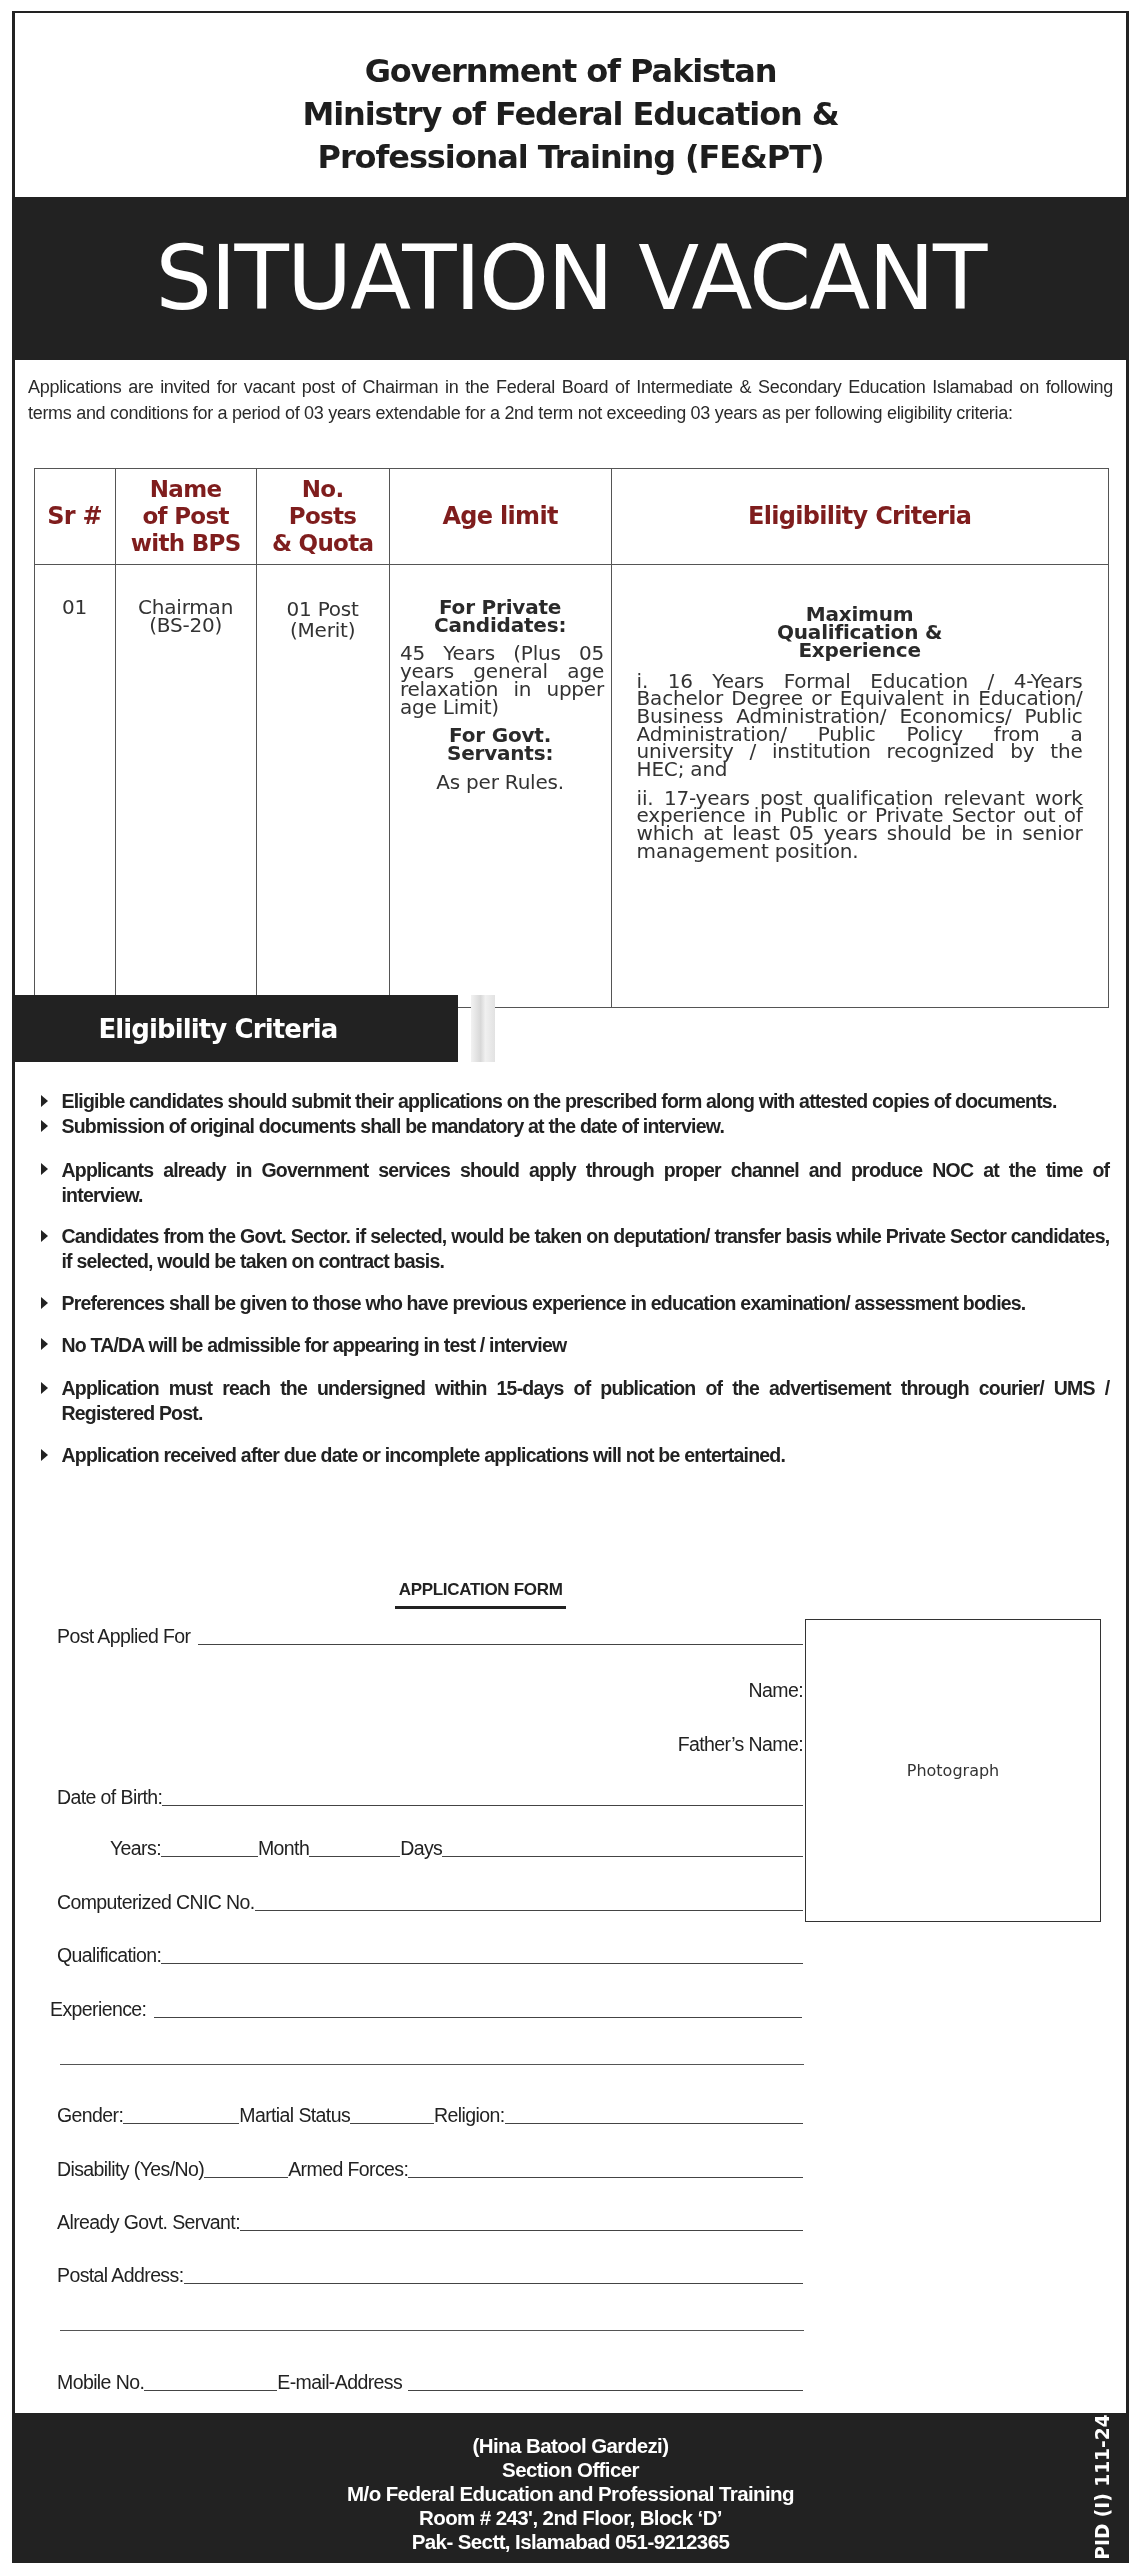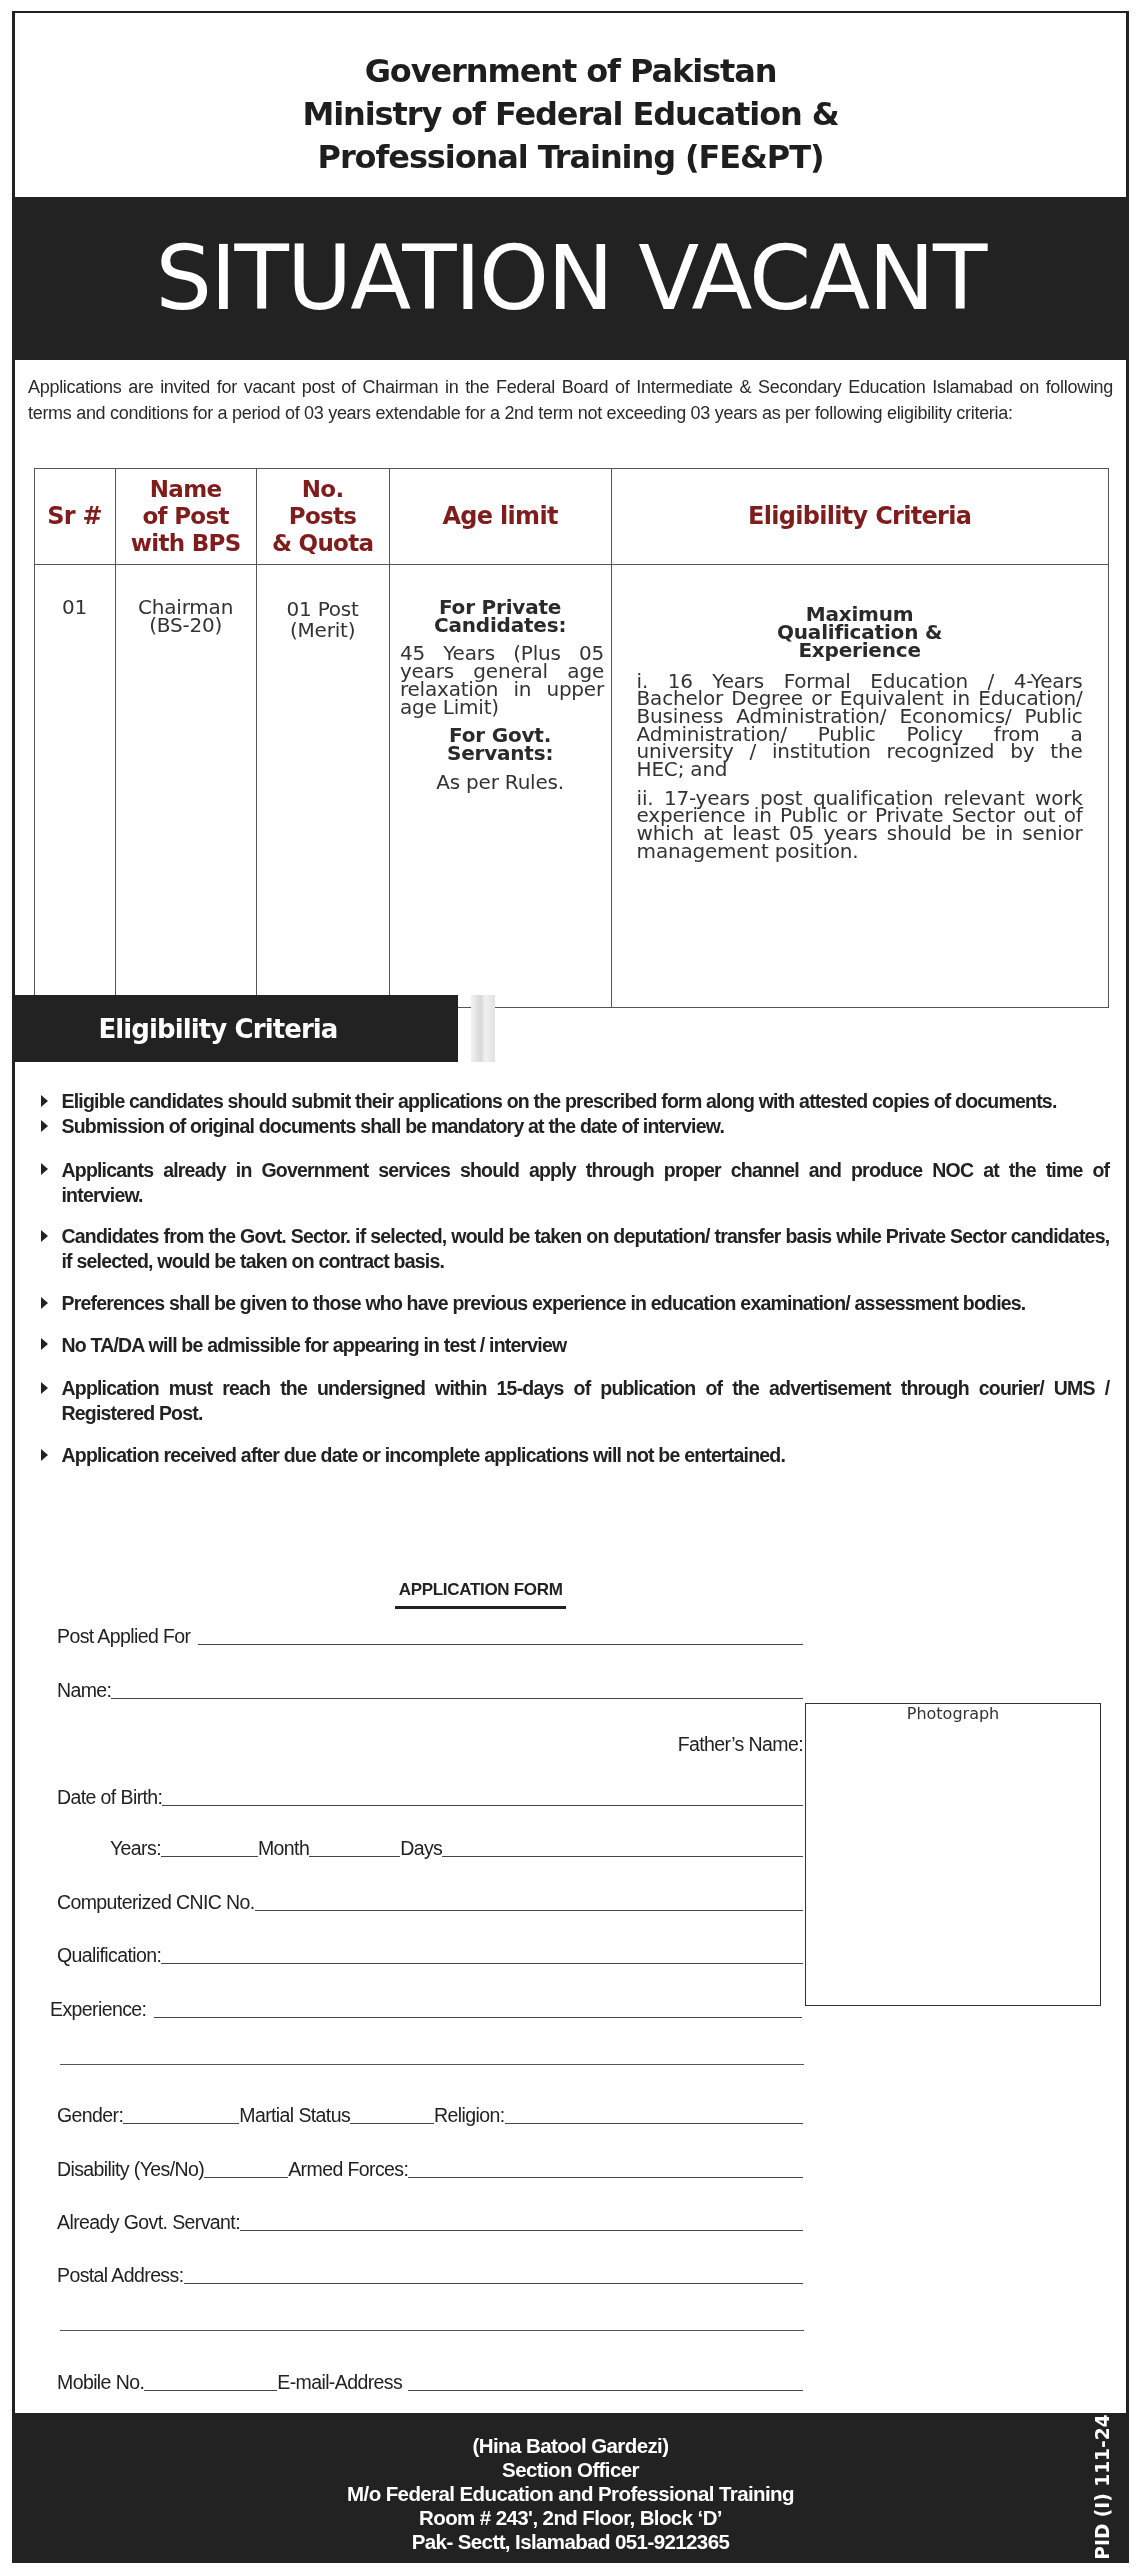--- a/index.html
+++ b/index.html
@@ -47,22 +47,22 @@
                        border-left: 7.4px solid #222; }
   .form-title { position: absolute; left: 380px; top: 1567px; font-size: 17px; font-weight: bold;
                 color: #222; letter-spacing: -0.3px; border-bottom: 3.7px solid #222; padding: 0 3.7px 5.6px 3.7px; }
   .form { position: absolute; left: 0; top: 0; width: 100%; height: 100%; }
   .row { position: absolute; left: 42px; width: 746px; display: flex; align-items: flex-end;
          font-size: 19.5px; color: #222; letter-spacing: -0.6px; font-family: "Liberation Sans", sans-serif; }
   .row .lbl { white-space: nowrap; }
   .row .blank { flex: 1; border-bottom: 1.9px solid #444; height: 1.9px; margin-bottom: 2.8px; }
   .row .blank.fixed { flex: none; }
   .blankline { position: absolute; left: 45px; width: 744px; border-bottom: 1.9px solid #555; }
-  .photo { position: absolute; left: 790px; top: 1690px; width: 294px; height: 301px; border: 1.9px solid #333;
-           display: flex; align-items: flex-start; justify-content: center; }
+  .photo { position: absolute; left: 790px; top: 1606px; width: 294px; height: 301px; border: 1.9px solid #333;
+           display: flex; align-items: center; justify-content: center; }
   .photo span { font-family: "DejaVu Sans", sans-serif; font-size: 16px; color: #333; }
   .footer { position: absolute; left: 0; right: 0; bottom: 0; height: 147px; background: #222;
             text-align: center; color: #fff; }
   .footer .lines { padding-top: 20.5px; }
   .footer .fl { font-family: "Liberation Sans", sans-serif; font-weight: bold; font-size: 20.5px;
                 line-height: 24px; letter-spacing: -0.6px; }
   .pid { position: absolute; right: 13px; top: 15px; width: 22px; height: 117px; }
   .pid span { position: absolute; left: 50%; top: 50%; transform: translate(-50%,-50%) rotate(-90deg);
               white-space: nowrap; font-family: "DejaVu Sans", sans-serif; font-weight: bold;
               font-size: 18.6px; color: #fff; }
@@ -148,21 +148,21 @@
     <li><span class="arrow"></span><span>Application received after due date or incomplete applications will not be entertained.</span></li>
   </ul>
 
   <div class="form">
     <div class="form-title">APPLICATION FORM</div>
 
     <div class="row" style="top:1612px;">
       <span class="lbl">Post Applied For</span>
       <span class="blank" style="margin-left:7.4px;"></span>
     </div>
-    <div class="row" style="top:1666px;">
+    <div class="row" style="top:1666px;flex-direction:column;">
       <span class="lbl">Name:</span>
       <span class="blank"></span>
     </div>
     <div class="row" style="top:1720px;flex-direction:column;">
       <span class="lbl">Father’s Name:</span>
       <span class="blank"></span>
     </div>
     <div class="row" style="top:1773px;">
       <span class="lbl">Date of Birth:</span>
       <span class="blank"></span>

